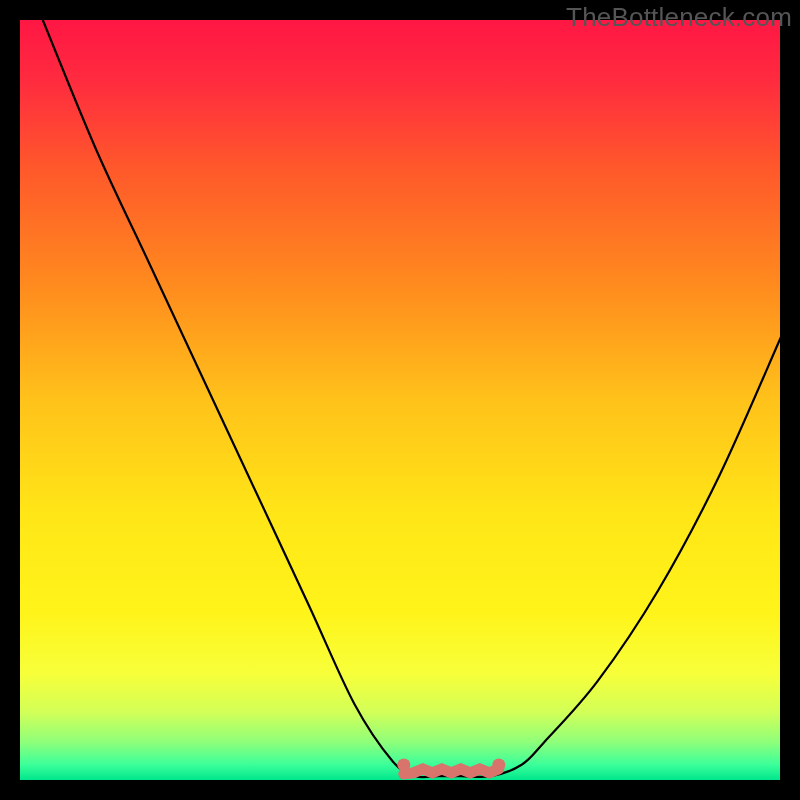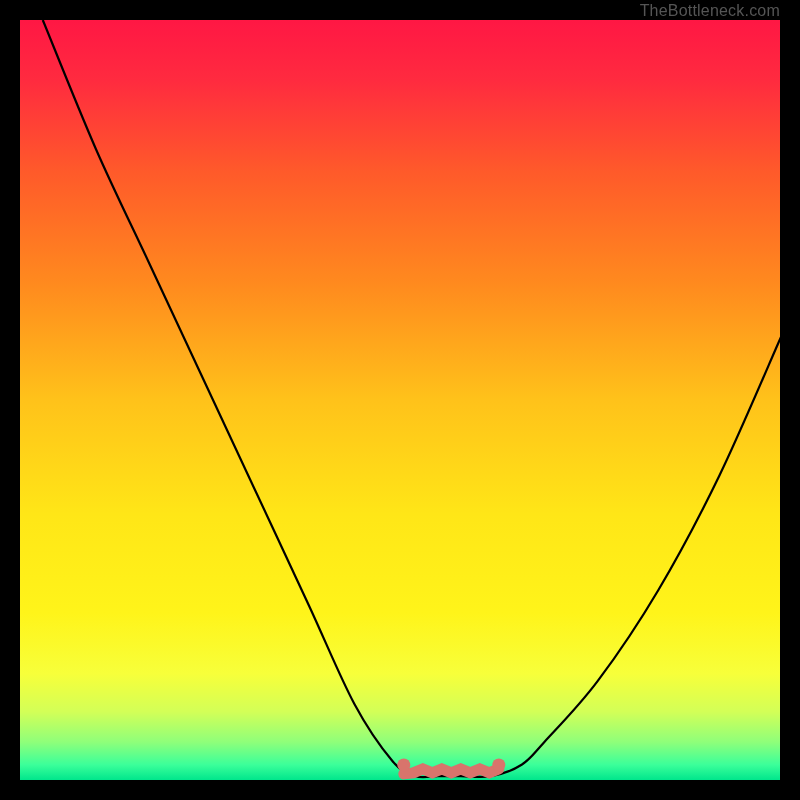--- a/index.html
+++ b/index.html
@@ -15,23 +15,23 @@
     position: absolute;
     left: 20px;
     top: 20px;
     width: 760px;
     height: 760px;
     background: #000;
   }
   .watermark {
     position: absolute;
     top: 2px;
-    right: 20px;
+    right: 8px;
     color: #555;
-    font-size: 16px;
+    font-size: 26px;
     font-weight: 500;
     letter-spacing: 0.2px;
     z-index: 5;
     text-align: center;
   }
   svg {
     position: absolute;
     left: 20px;
     top: 20px;
   }

